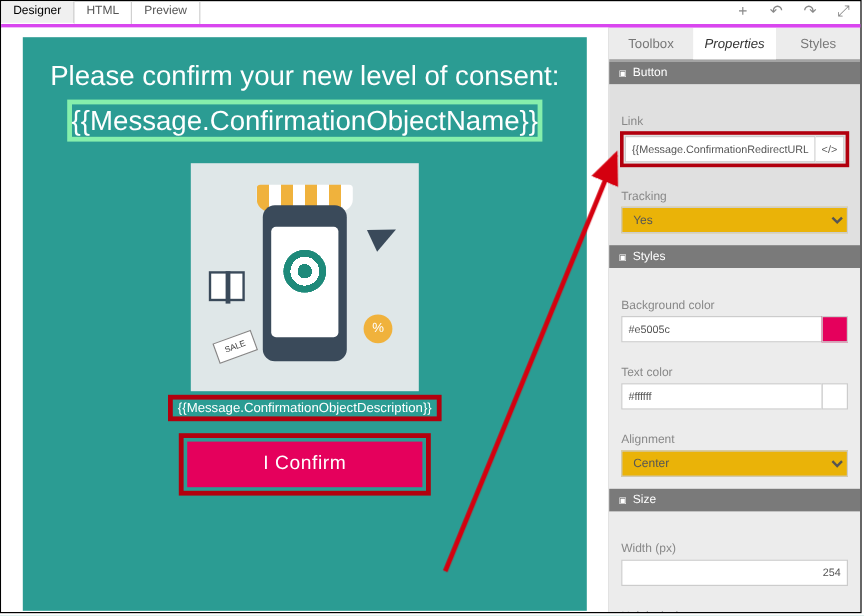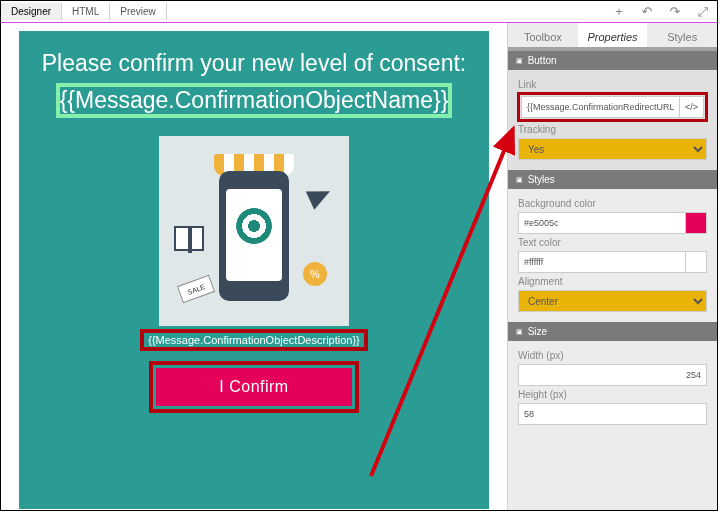--- a/index.html
+++ b/index.html
@@ -1,19 +1,19 @@
 <!DOCTYPE html>
 <html><head>
 <meta charset="utf-8">
 <style>
   * { box-sizing: border-box; margin: 0; padding: 0; font-family: "Segoe UI", Arial, sans-serif; }
   html,body { width:720px; height:513px; overflow:hidden; background:#fff; }
   .app { width:718px; height:511px; border:1px solid #000; position:relative; background:#fff; }
   
-  .top-tabs { height:22px; display:flex; align-items:center; border-bottom:1px solid #d946ef; font-size:10px; color:#555; }
+  .top-tabs { height:22px; display:flex; border-bottom:3px solid #d946ef; font-size:10px; color:#555; }
   .top-tabs .tab { padding:3px 10px; border-right:1px solid #d0d0d0; cursor:pointer; }
   .top-tabs .tab.active { background:#f0f0f0; color:#000; border-bottom:1px solid #fff; }
   .top-tabs .spacer { flex:1; }
   .top-tabs .icon-btn { width:28px; text-align:center; color:#888; font-size:13px; cursor:pointer; }
   
   .main { position:absolute; top:22px; left:0; right:0; bottom:0; display:flex; }
   .canvas-wrap { flex:1; background:#fff; display:flex; justify-content:center; padding:8px 10px 2px 10px; }
   .canvas { width:470px; height:478px; background:#2b9c93; position:relative; text-align:center; color:#fff; overflow:hidden; }
   .canvas h1 { font-weight:400; font-size:23px; margin-top:18px; padding:0 18px; line-height:1.25; }
   .token1-box { margin:5px auto 0 auto; display:inline-block; border:4px solid #86efac; padding:0 0; font-size:23px; color:#fff; font-weight:400; }
@@ -27,28 +27,28 @@
   .gift::before{content:"";position:absolute;left:12px;top:-2px;width:4px;height:27px;background:#3a4a5a;}
   .megaphone { position:absolute; right:18px; top:50px; width:0; height:0; border-left:22px solid #3a4a5a; border-top:10px solid transparent; border-bottom:10px solid transparent; transform:rotate(-25deg);}
   .tag { position:absolute; left:20px; bottom:28px; width:34px; height:18px; background:#fff; border:1px solid #888; transform:rotate(-20deg); font-size:7px; color:#333; display:flex; align-items:center; justify-content:center;}
   .percent { position:absolute; right:22px; bottom:40px; width:24px; height:24px; border-radius:50%; background:#f0b23c; color:#fff; font-size:11px; display:flex; align-items:center; justify-content:center;}
   .consent-label { margin-top:20px; font-size:11px; font-weight:600; color:#fff; }
   .token2-box { margin:3px auto 0 auto; display:inline-block; border:4px solid #b2000e; padding:1px 4px; font-size:11px; color:#fff; }
   .confirm-wrap { margin:10px auto 0 auto; width:210px; border:4px solid #b2000e; padding:3px; }
   .confirm-btn { width:100%; height:38px; background:#e5005c; color:#fff; font-size:16px; border:none; cursor:pointer; letter-spacing:.5px; }
   
   .panel { width:210px; background:#ececec; font-size:11px; color:#555; overflow-y:auto; border-left:1px solid #d0d0d0; }
-  .panel-tabs { display:flex; height:28px; background:#ececec; border-bottom:4px solid #a3a3a3; }
+  .panel-tabs { display:flex; height:28px; background:#ececec; border-bottom:2px solid #a3a3a3; }
   .panel-tabs .ptab { flex:1; text-align:center; line-height:28px; font-size:11px; color:#777; cursor:pointer; }
   .panel-tabs .ptab.active { background:#fff; color:#333; border-bottom:1px solid #fff;font-style:italic; }
   .sec-head { background:#7a7a7a; color:#fff; font-size:10px; padding:4px 8px; display:flex; align-items:center; gap:5px;}
   .sec-head .tri { font-size:7px; }
   .sec-body { background:#ececec; padding:6px 10px 10px 10px; }
   .sec-body.alt { background:#e0e0e0; }
-  .field-label { font-size:10px; color:#888; margin-top:3px; margin-bottom:3px; display:block;}
+  .field-label { font-size:10px; color:#888; margin-top:20px; margin-bottom:3px; display:block;}
   .field-row { display:flex; align-items:stretch; }
   .text-input { flex:1; height:22px; background:#fff; border:1px solid #ccc; font-size:9px; padding:0 5px; color:#555; }
   .code-toggle { width:24px; height:22px; background:#fff; border:1px solid #ccc; border-left:none; display:flex; align-items:center; justify-content:center; font-size:9px; color:#555; cursor:pointer;}
   .select { width:100%; height:22px; background:#eab308; border:1px solid #ccc; font-size:10px; padding:0 5px; color:#555; }
   .swatch { width:22px; height:22px; background:#e5005c; border:1px solid #ccc; margin-left:-1px;}
   .link-outline { border:3px solid #b2000e; padding:1px; margin:-1px; }
   
   .arrow { position:absolute; pointer-events:none; }
 </style>
 </head>

